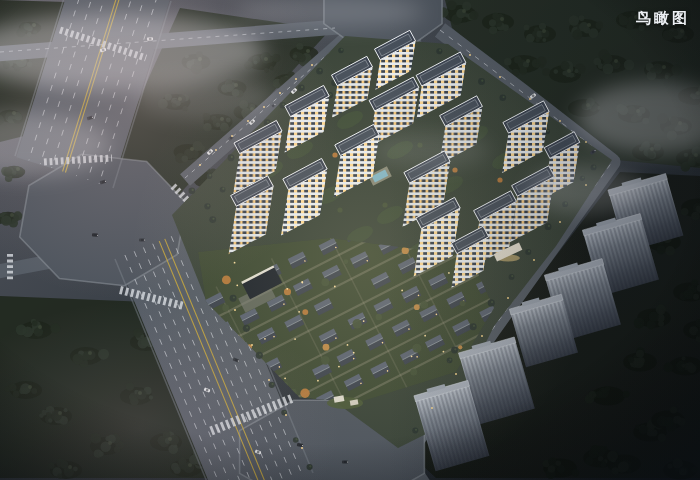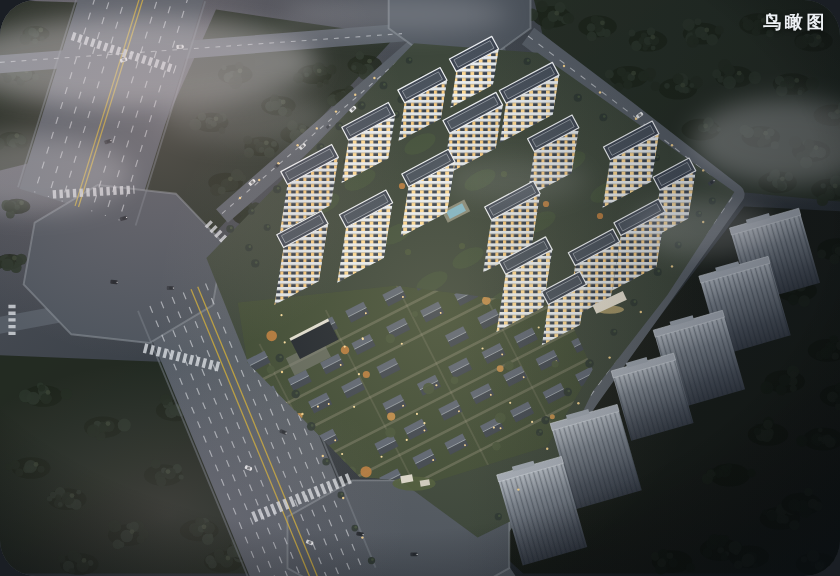--- a/index.html
+++ b/index.html
@@ -1,17 +1,17 @@
 <!DOCTYPE html>
 <html><head>
 <meta charset="utf-8">
 <style>
   html,body{margin:0;padding:0;background:#1a1e24;}
   .stage{position:relative;width:700px;height:480px;overflow:hidden;
-         font-family:"DejaVu Sans",sans-serif;background:#343b42;border-radius:30px;}
+         font-family:"DejaVu Sans",sans-serif;background:#343b42;}
   .stage svg{position:absolute;left:0;top:0;}
   .label{position:absolute;top:9px;right:10px;font-size:15px;font-weight:bold;
          letter-spacing:3px;color:#edf0f4;text-shadow:0 1px 4px rgba(0,0,0,.65);}
 </style>
 </head>
 <body>
 
 <div class="stage">
   <svg id="scene" width="700" height="480" viewBox="0 0 700 480">
       <defs>

